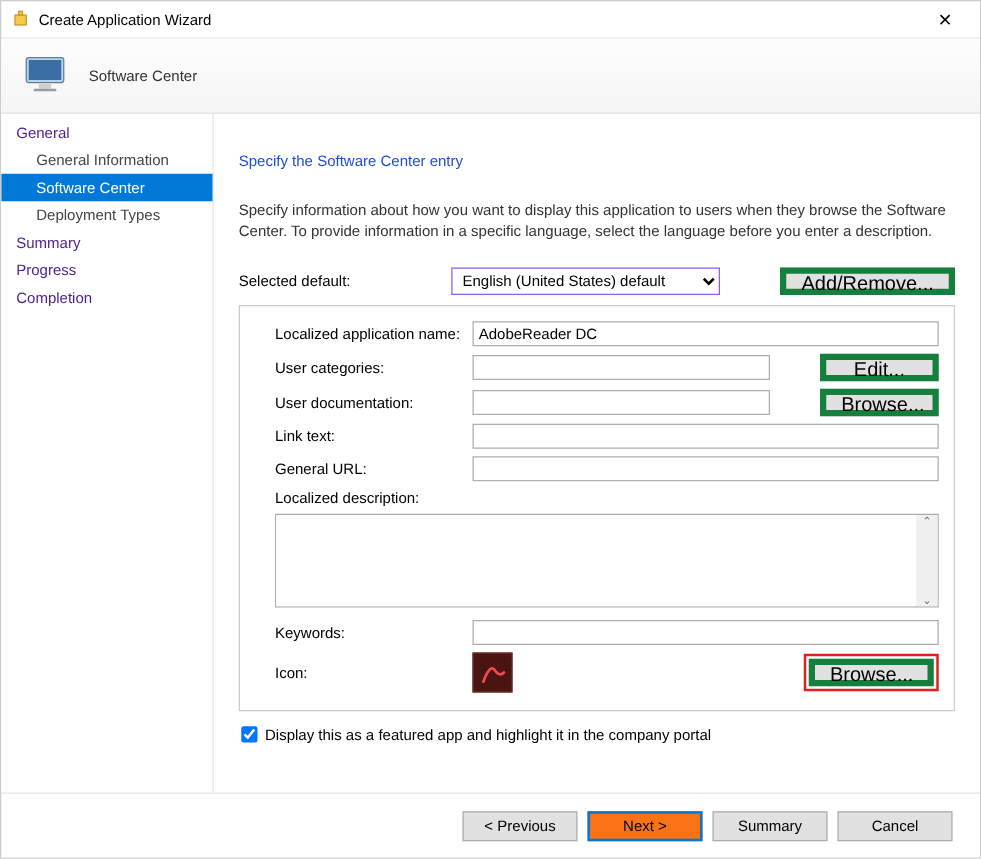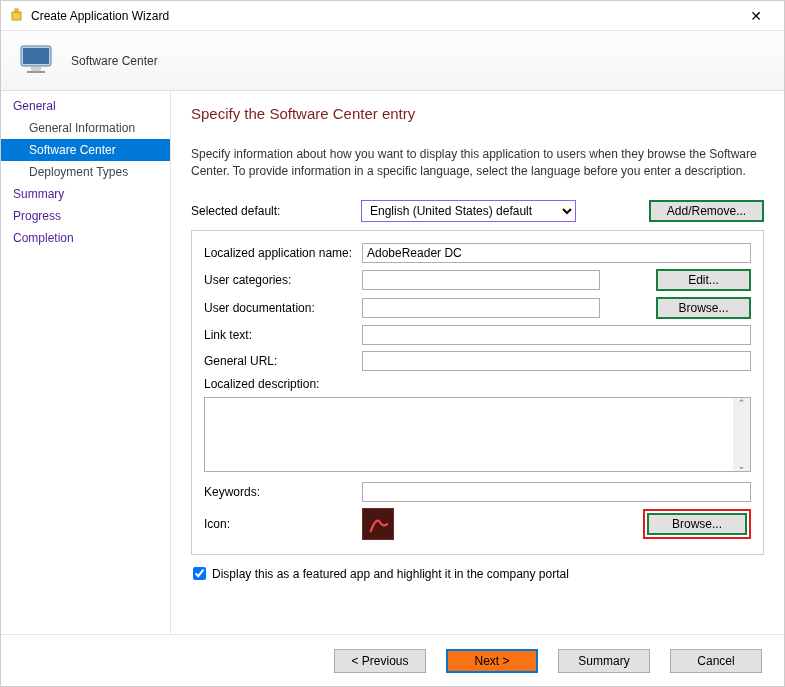--- a/index.html
+++ b/index.html
@@ -85,23 +85,23 @@
       color: #fff;
     }
     .content {
       flex: 1;
       padding: 10px 20px 0 20px;
       overflow: hidden;
       display: flex;
       flex-direction: column;
     }
     .page-title {
-      color: #7f1d1d;
-      font-size: 15px;
-      margin: 4px 0 24px 0;
+      color: #1d4ed8;
+      font-size: 12px;
+      margin: 21px 0 24px 0;
     }
     .instructions {
       font-size: 12px;
       color: #333;
       line-height: 1.4;
       margin-bottom: 20px;
     }
     .row {
       display: flex;
       align-items: center;
@@ -116,32 +116,32 @@
       height: 22px;
       border: 1px solid #8b5cf6;
       background: #fff;
       font-family: inherit;
       font-size: 12px;
       padding: 0 4px;
     }
     button.std {
       height: 22px;
       min-width: 95px;
-      border: 2px solid #15803d;
+      border: 5px solid #15803d;
       background: #e1e1e1;
       font-family: inherit;
-      font-size: 12px;
+      font-size: 16px;
       cursor: pointer;
       padding: 0 12px;
     }
     button.wide { min-width: 115px; }
     .spacer { flex: 1; }
     .fieldset {
       border: 1px solid #ccc;
-      padding: 12px 12px 8px 12px;
+      padding: 12px 12px 8px 28px;
       margin-bottom: 6px;
     }
     .fieldset .frow {
       display: flex;
       align-items: center;
       margin-bottom: 6px;
     }
     .fieldset .frow label {
       width: 158px;
       flex-shrink: 0;
@@ -212,21 +212,21 @@
       padding: 6px 0;
     }
     .cbrow input { margin: 0 6px 0 2px; }
     .footer {
       height: 52px;
       border-top: 1px solid #e5e5e5;
       display: flex;
       justify-content: flex-end;
       align-items: center;
       padding: 0 22px;
-      gap: 20px;
+      gap: 8px;
     }
     .footer button {
       height: 24px;
       width: 92px;
       border: 1px solid #adadad;
       background: #e1e1e1;
       font-family: inherit;
       font-size: 12px;
       cursor: pointer;
     }

